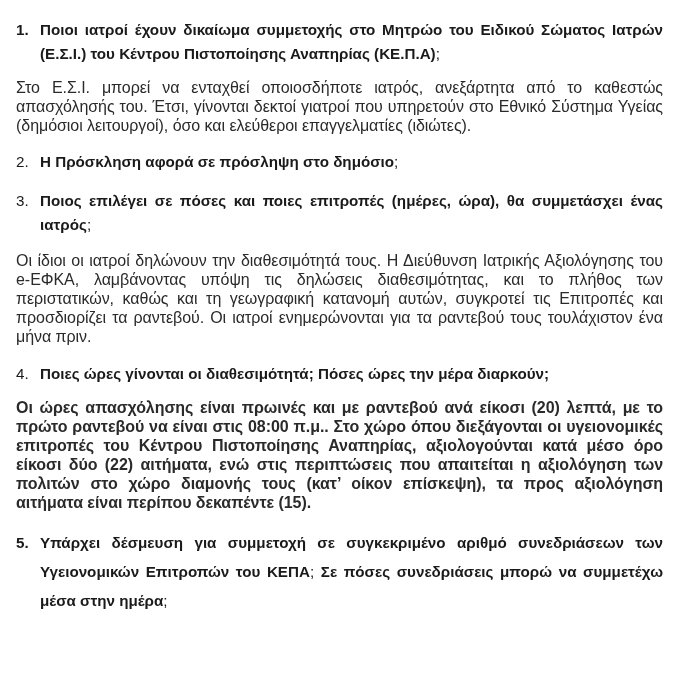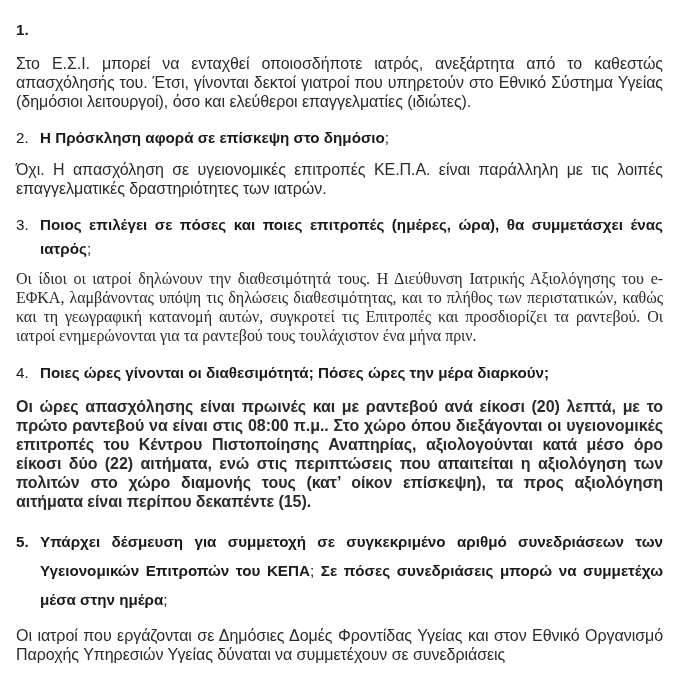--- a/index.html
+++ b/index.html
@@ -19,53 +19,52 @@
   .q .text .reg { font-weight: normal; }
   .a {
     font-size: 16px; line-height: 19px; text-align: justify;
     color: #2a2a2a; margin: 0; letter-spacing: -0.05px;
   }
   #q1 { padding-top: 18px; }
   #a1 { margin-top: 12px; }
   #q2 { margin-top: 15px; }
   #a2 { margin-top: 10px; }
   #q3 { margin-top: 15px; }
-  #a3 { margin-top: 8px; font-family: Liberation Serif, serif; }
+  #a3 { margin-top: 14px; }
   #q4 { margin-top: 16px; }
   #a4 { margin-top: 12px; font-weight: bold; }
   #q5 { margin-top: 16px; line-height: 29px; }
   #a5 { margin-top: 12px; }
 </style>
 </head>
 <body>
 
 <div class="doc">
 
   <div class="q" id="q1">
     <span class="num bold">1.</span>
+    <span class="text"><span>Ποιοι ιατροί έχουν δικαίωμα συμμετοχής στο Μητρώο του Ειδικού Σώματος Ιατρών (Ε.Σ.Ι.) του Κέντρου Πιστοποίησης Αναπηρίας (ΚΕ.Π.Α)</span><span class="reg">;</span></span>
   </div>
   <p class="a" id="a1">Στο Ε.Σ.Ι. μπορεί να ενταχθεί οποιοσδήποτε ιατρός, ανεξάρτητα από το καθεστώς απασχόλησής του. Έτσι, γίνονται δεκτοί γιατροί που υπηρετούν στο Εθνικό Σύστημα Υγείας (δημόσιοι λειτουργοί), όσο και ελεύθεροι επαγγελματίες (ιδιώτες).</p>
 
   <div class="q" id="q2">
     <span class="num">2.</span>
-    <span class="text"><span>Η Πρόσκληση αφορά σε επίσκεψη στο δημόσιο</span><span class="reg">;</span></span>
+    <span class="text"><span>Η Πρόσκληση αφορά σε πρόσληψη στο δημόσιο</span><span class="reg">;</span></span>
   </div>
-  <p class="a" id="a2">Όχι. Η απασχόληση σε υγειονομικές επιτροπές ΚΕ.Π.Α. είναι παράλληλη με τις λοιπές επαγγελματικές δραστηριότητες των ιατρών.</p>
 
   <div class="q" id="q3">
     <span class="num">3.</span>
     <span class="text"><span>Ποιος επιλέγει σε πόσες και ποιες επιτροπές (ημέρες, ώρα), θα συμμετάσχει ένας ιατρός</span><span class="reg">;</span></span>
   </div>
   <p class="a" id="a3">Οι ίδιοι οι ιατροί δηλώνουν την διαθεσιμότητά τους. Η Διεύθυνση Ιατρικής Αξιολόγησης του e-ΕΦΚΑ, λαμβάνοντας υπόψη τις δηλώσεις διαθεσιμότητας, και το πλήθος των περιστατικών, καθώς και τη γεωγραφική κατανομή αυτών, συγκροτεί τις Επιτροπές και προσδιορίζει τα ραντεβού. Οι ιατροί ενημερώνονται για τα ραντεβού τους τουλάχιστον ένα μήνα πριν.</p>
 
   <div class="q" id="q4">
     <span class="num">4.</span>
     <span class="text"><span>Ποιες ώρες γίνονται οι διαθεσιμότητά; Πόσες ώρες την μέρα διαρκούν;</span><span class="reg"></span></span>
   </div>
   <p class="a" id="a4">Οι ώρες απασχόλησης είναι πρωινές και με ραντεβού ανά είκοσι (20) λεπτά,  με το πρώτο ραντεβού να είναι στις 08:00 π.μ.. Στο χώρο όπου διεξάγονται οι υγειονομικές επιτροπές του Κέντρου Πιστοποίησης Αναπηρίας, αξιολογούνται κατά μέσο όρο είκοσι δύο (22) αιτήματα, ενώ στις περιπτώσεις που απαιτείται η αξιολόγηση των πολιτών στο χώρο διαμονής τους (κατ’ οίκον επίσκεψη), τα προς αξιολόγηση αιτήματα είναι περίπου δεκαπέντε (15).</p>
 
   <div class="q" id="q5">
     <span class="num bold">5.</span>
     <span class="text"><span>Υπάρχει δέσμευση για συμμετοχή σε συγκεκριμένο αριθμό συνεδριάσεων των Υγειονομικών Επιτροπών του ΚΕΠΑ</span><span class="reg">; </span><span>Σε πόσες συνεδριάσεις μπορώ να συμμετέχω μέσα στην ημέρα</span><span class="reg">;</span></span>
   </div>
-  <p class="a" id="a5">Οι ιατροί που εργάζονται σε Δημόσιες Δομές Φροντίδας Υγείας και στον Εθνικό Οργανισμό Παροχής Υπηρεσιών Υγείας δύναται να συμμετέχουν σε συνεδριάσεις</p>
 
 </div>
 
 </body></html>

